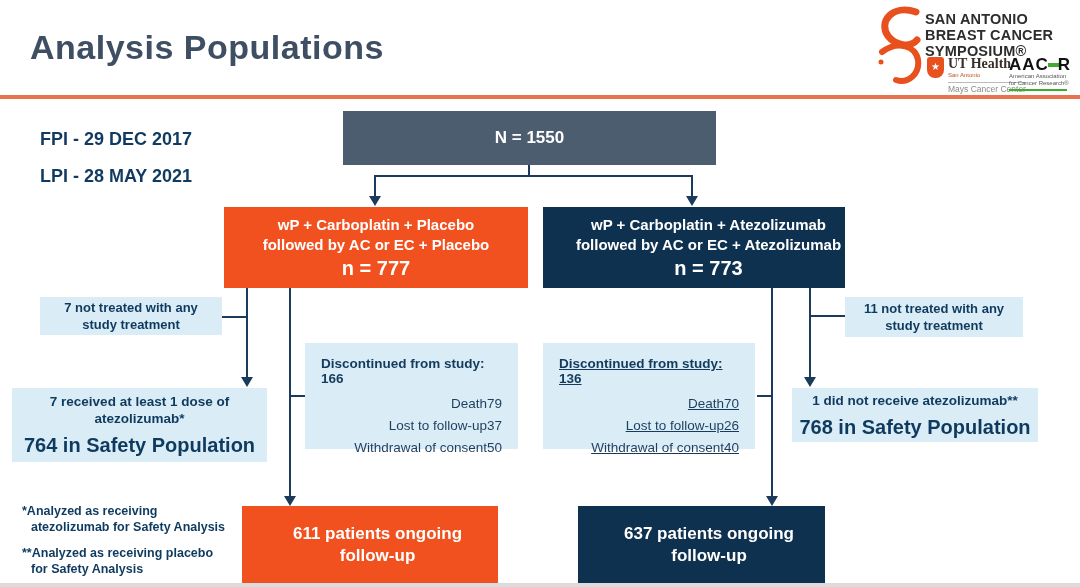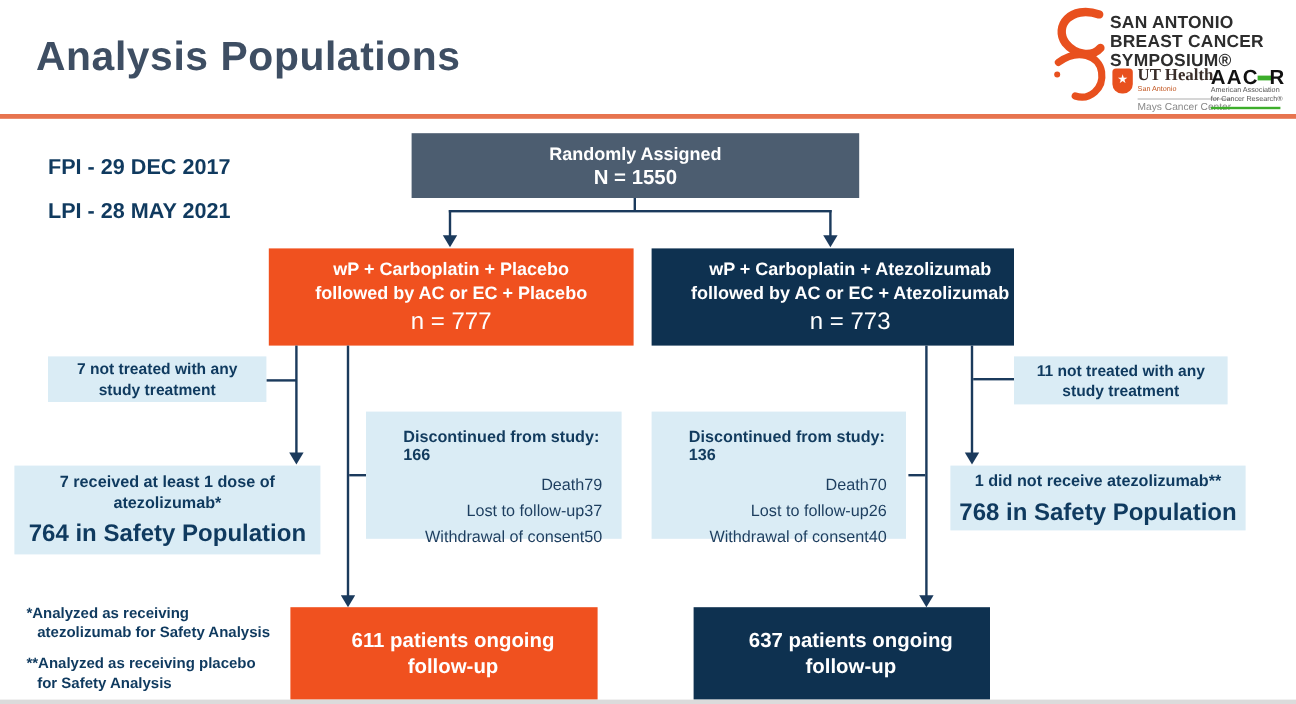--- a/index.html
+++ b/index.html
@@ -31,39 +31,39 @@
 
   
   .fbox { display:flex; flex-direction:column; justify-content:center; align-items:center; text-align:center; }
   .box-random { left:343px; top:111px; width:373px; height:54px; background:#4C5D70; color:#fff; }
   .box-random .l1 { font-size:15px; font-weight:700; line-height:19px; }
   .box-random .l2 { font-size:17px; font-weight:700; line-height:20px; }
 
   .arm { color:#fff; }
   .arm .l1 { font-size:15px; font-weight:700; line-height:20px; }
   .arm .l2 { font-size:15px; font-weight:700; line-height:20px; }
-  .arm .n  { font-size:20px; font-weight:400; line-height:26px; }
+  .arm .n  { font-size:20px; font-weight:700; line-height:26px; }
   .box-arm-placebo { left:224px; top:207px; width:304px; height:81px; background:#F0511F; }
   .box-arm-atezo   { left:543px; top:207px; width:302px; height:81px; background:#0E3150;padding-left:29px; }
 
   .lightbox { background:#DAECF5; color:#0F3A5F; }
   .lightbox .s { font-size:13px; font-weight:700; line-height:17px; }
   .box-left-nt  { left:40px;  top:297px; width:182px; height:38px; }
   .box-right-nt { left:845px; top:297px; width:178px; height:40px; }
 
   .safety .big { font-size:20px; font-weight:700; line-height:24px; margin-top:6px; }
   .safety .s { font-size:13.5px; font-weight:700; line-height:17px; }
   .box-left-safety  { left:12px;  top:388px; width:255px; height:74px; }
   .box-right-safety { left:792px; top:388px; width:246px; height:54px; }
 
-  .disc { background:#DAECF5; color:#123B5E; padding:13px 16px 0 31px; text-align:left; }
+  .disc { background:#DAECF5; color:#123B5E; padding:13px 16px 0 16px; text-align:left; }
   .disc .dtitle { font-size:13.5px; font-weight:700; margin-bottom:7px; }
   .disc .drow { display:flex; justify-content:flex-end; font-size:13.5px; line-height:22px; color:#1D3E5F; }
   .box-left-disc  { left:305px; top:343px; width:213px; height:106px; }
-  .box-right-disc { left:543px; top:343px; width:212px; height:106px; }
+  .box-right-disc { left:543px; top:343px; width:212px; height:106px;text-decoration:underline; }
 
   .ongoing { color:#fff; font-size:17px; font-weight:700; line-height:22px;padding-left:15px; }
   .box-left-ongoing  { left:242px; top:506px; width:256px; height:77px; background:#F0511F; }
   .box-right-ongoing { left:578px; top:506px; width:247px; height:77px; background:#0E3150; }
 
   .footnote { font-size:12.5px; font-weight:700; color:#0F3A5F; line-height:16px; }
   .fn1 { left:22px; top:503px; }
   .fn2 { left:22px; top:545px; }
   .fn-indent { padding-left:9px; }
 
@@ -103,21 +103,20 @@
     <div class="aacr-name"><span>AAC</span><span class="aacr-dash"></span><span>R</span></div>
     <div class="aacr-sub">American Association</div>
     <div class="aacr-sub">for Cancer Research®</div>
     <div class="aacr-underline"></div>
   </div>
 
   <div class="abs fpi">FPI - 29 DEC 2017</div>
   <div class="abs lpi">LPI - 28 MAY 2021</div>
 
   <div class="abs fbox box-random">
-    <div class="l1">Randomly Assigned</div>
     <div class="l2">N = 1550</div>
   </div>
 
   <div class="abs line" style="left:528px; top:165px; width:2px; height:11px;"></div>
   <div class="abs line" style="left:374px; top:175px; width:319px; height:2px;"></div>
   <div class="abs line" style="left:374px; top:175px; width:2px; height:22px;"></div>
   <div class="abs arr-down" style="left:369px; top:196px;"></div>
   <div class="abs line" style="left:691px; top:175px; width:2px; height:22px;"></div>
   <div class="abs arr-down" style="left:686px; top:196px;"></div>
 

